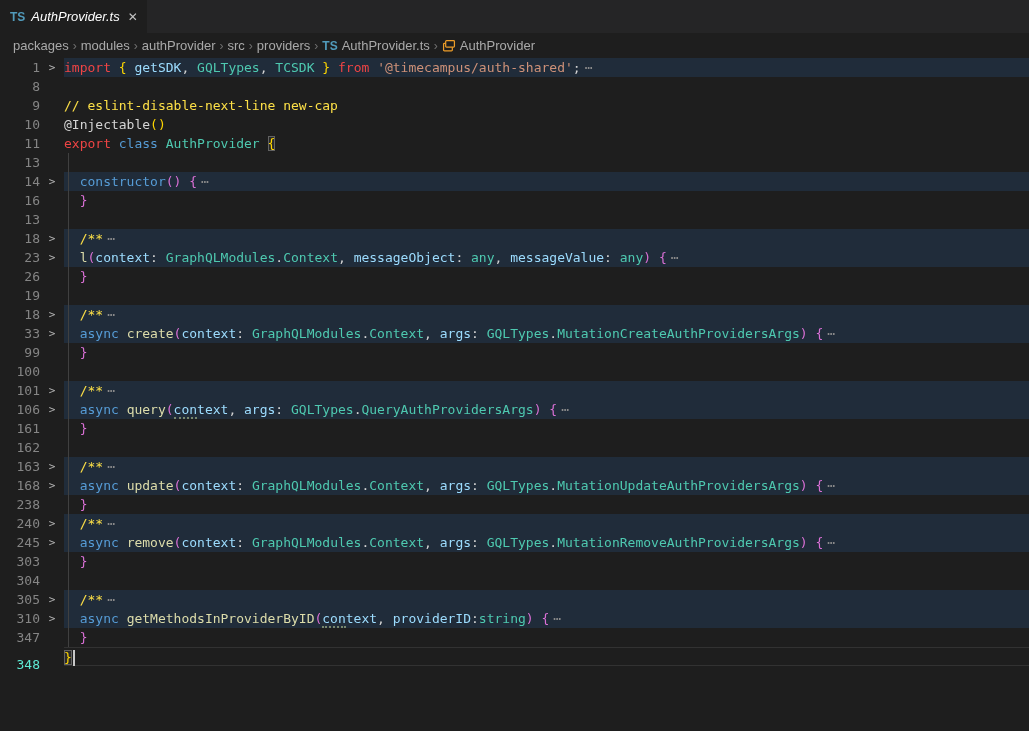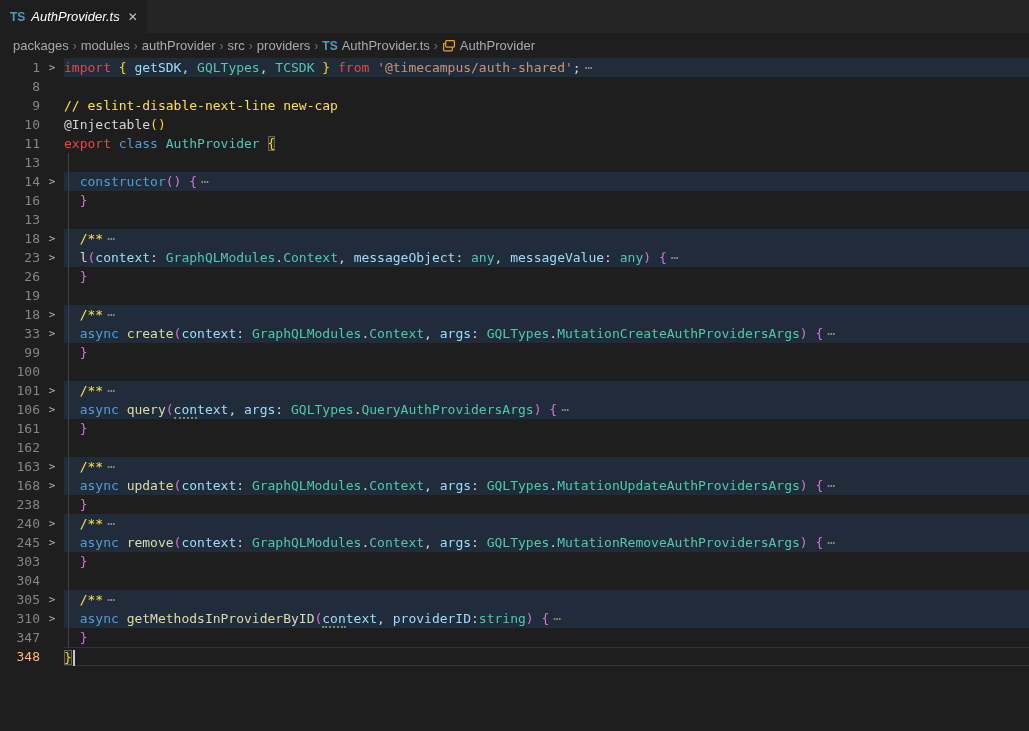--- a/index.html
+++ b/index.html
@@ -21,21 +21,21 @@
                  padding-left:13px; font-size:13px; color:#a9a9a9; white-space:nowrap; }
   .crumb { display:flex; align-items:center; gap:4px; cursor:pointer; }
   .crumb-sep { color:#6f6f6f; padding:0 4px; font-size:12px; }
   .class-ico { display:inline-block; flex:none; }
 
   
   .editor { font-family:"DejaVu Sans Mono","Liberation Mono",monospace;
             font-size:13px; line-height:19px; }
   .line { display:flex; height:19px; }
   .ln { width:40px; text-align:right; color:#858585; flex:none; user-select:none; }
-  .line.cur .ln { color:#fdba74; }
+  .line.cur .ln { color:#5eead4;margin-top:8px; }
   .fold { width:24px; text-align:center; color:#b5b5b5; flex:none; font-size:11px;
           cursor:pointer; user-select:none; }
   .code { flex:1; white-space:pre; position:relative; color:#d4d4d4; }
   .line.hl .code { background:#202c3a; }
   .line.cur .code { border-top:1px solid #323232; border-bottom:1px solid #323232; }
   .guide::before { content:""; position:absolute; left:4px; top:0; bottom:0;
                    border-left:1px solid #404040; }
 
   
   .tok-kw1 { color:#ef4444; }

